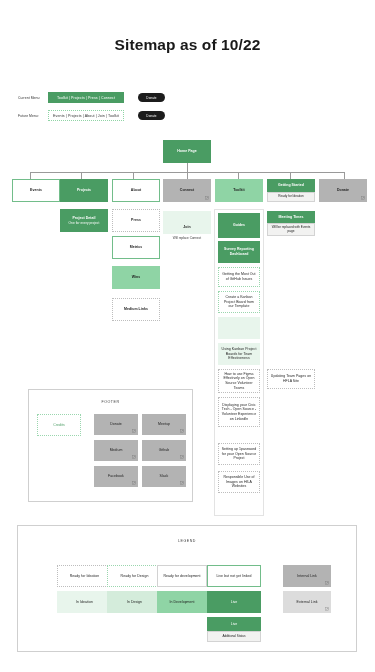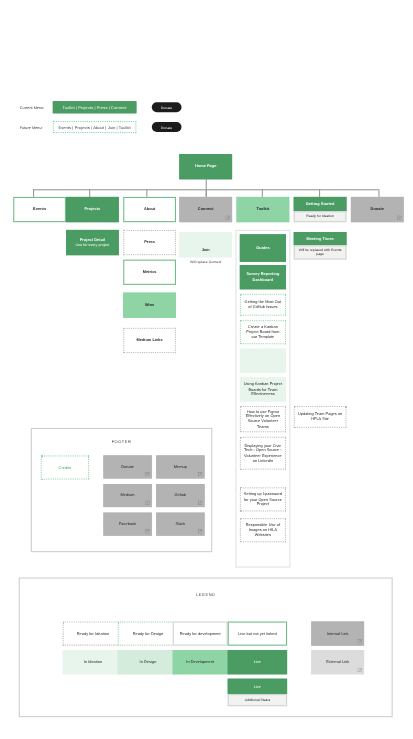--- a/index.html
+++ b/index.html
@@ -92,20 +92,21 @@
   .panel-title {
     position: absolute; text-align: center; font-size: 3.6px;
     letter-spacing: .5px; color: #3b3b3b; width: 100%;
   }
 </style>
 </head>
 <body>
 
 <div id="page">
 
+  <div class="title">Sitemap as of 10/22</div>
 
   <div class="menurow" style="left:18px; top:92px;">
     <span class="mlabel">Current Menu:</span>
     <span class="menubox cur" style="width:76px;">Toolkit |  Projects | Press | Connect</span>
     <span class="pill">Donate</span>
   </div>
 
   <div class="menurow" style="left:18px; top:110px;">
     <span class="mlabel">Future  Menu:</span>
     <span class="menubox fut" style="width:76px;">Events |  Projects | About | Join | Toolkit</span>

